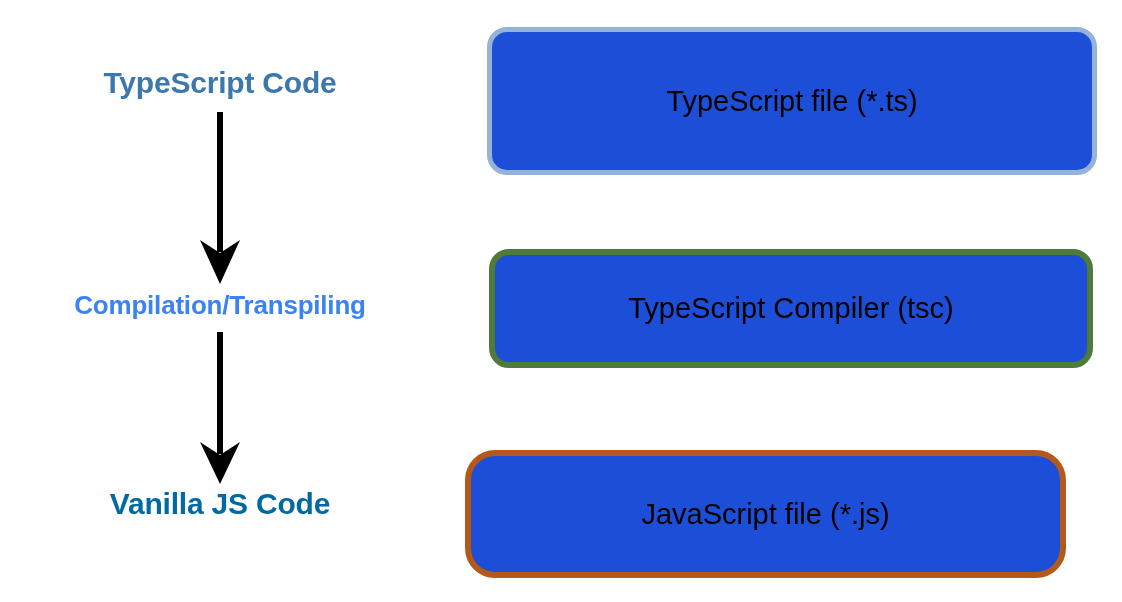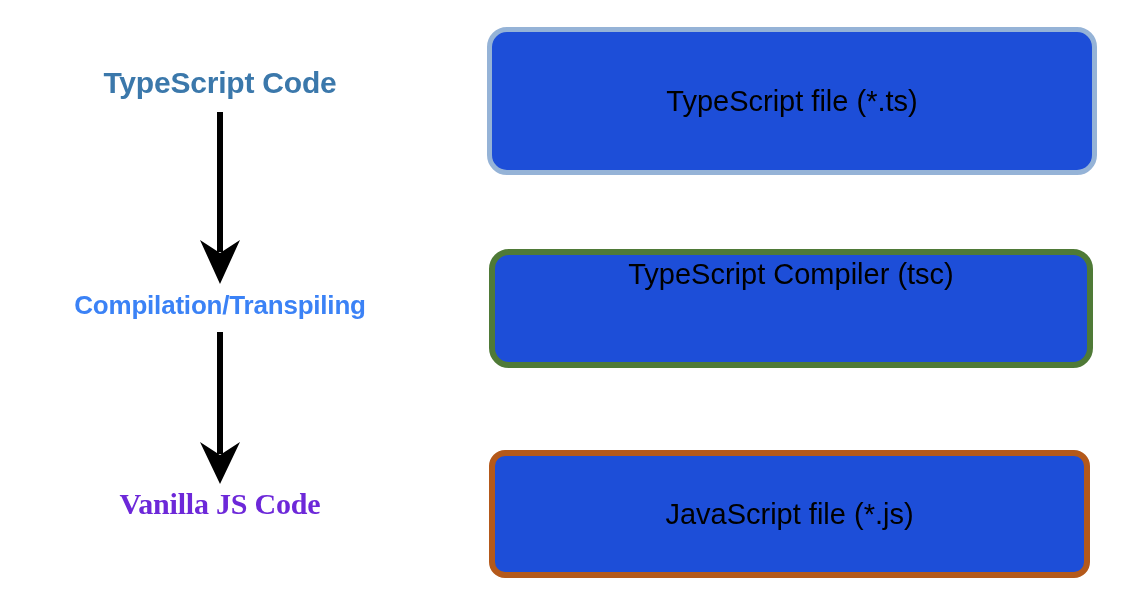--- a/index.html
+++ b/index.html
@@ -39,22 +39,21 @@
     top: 292px;
     width: 440px;
     font-size: 26px;
     color: #3b82f6;
   }
   #label-vanilla-js {
     left: 0px;
     top: 489px;
     width: 440px;
     font-size: 30px;
-    color: #6d28d9;
-    font-family: Liberation Serif, serif;
+    color: #0369a1;
   }
 
   .flow-arrow {
     position: absolute;
     left: 184px;
     width: 72px;
   }
   #arrow-one {
     top: 112px;
     height: 172px;
@@ -91,29 +90,28 @@
     border: 5px solid #95B3D7;
     border-radius: 20px;
   }
   #box-compiler {
     left: 489px;
     top: 249px;
     width: 604px;
     height: 119px;
     border: 6px solid #4F7A37;
     border-radius: 20px;
-    justify-content: space-between;
   }
   #box-javascript-file {
-    left: 489px;
+    left: 465px;
     top: 450px;
     width: 601px;
     height: 128px;
     border: 6px solid #B4591A;
-    border-radius: 16px;
+    border-radius: 30px;
   }
 </style>
 </head>
 <body>
 
 <div id="canvas">
 
   <div class="flow-label" id="label-typescript-code">TypeScript Code</div>
 
   <svg class="flow-arrow" id="arrow-one" viewBox="0 0 72 172" aria-hidden="true">

